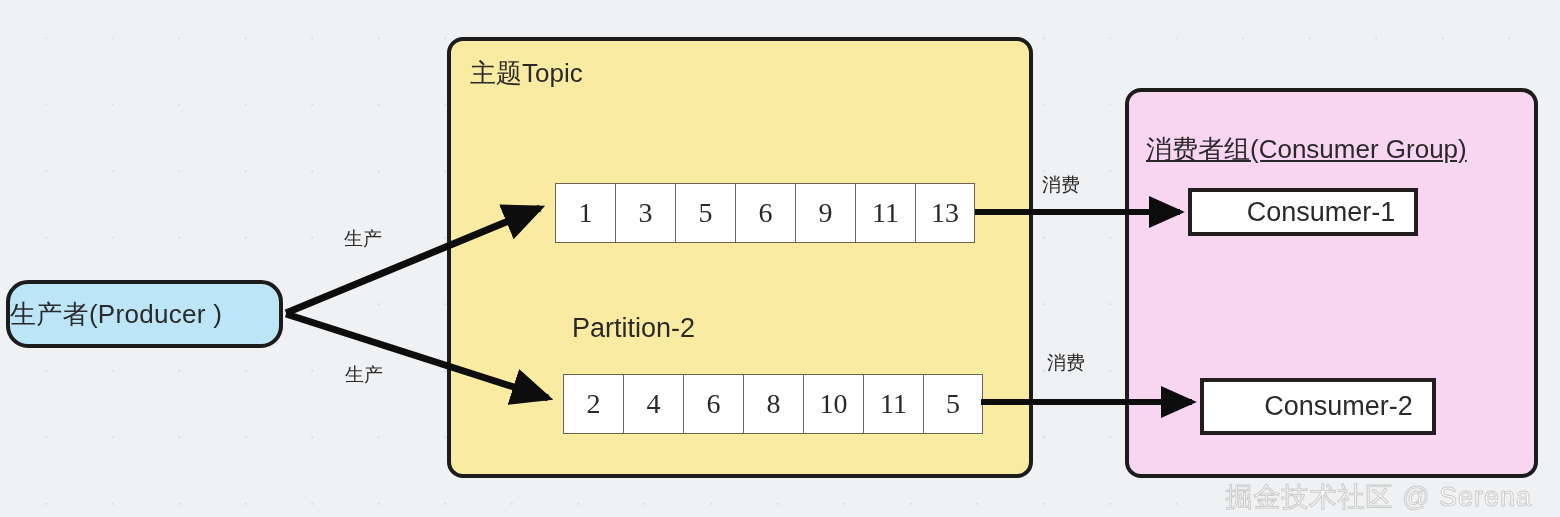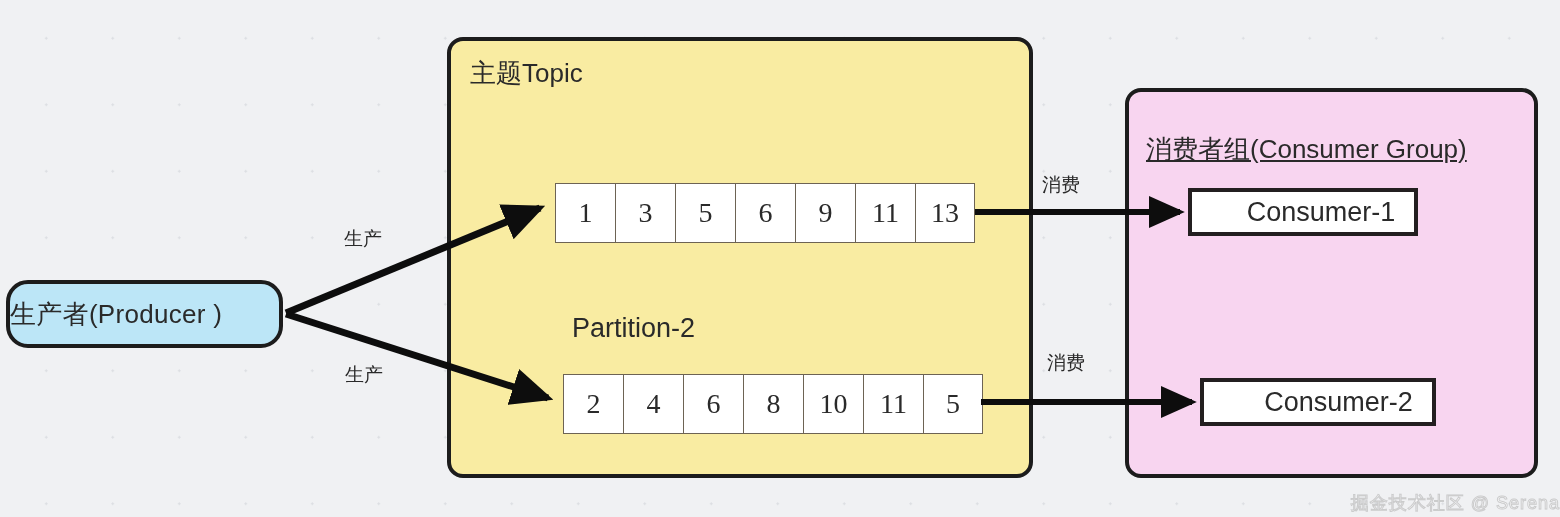--- a/index.html
+++ b/index.html
@@ -148,41 +148,41 @@
     border: 4px solid #231f20;
     z-index: 3;
     display: flex;
     align-items: center;
     justify-content: center;
     font-size: 27px;
     color: #2a2a2a;
     white-space: nowrap;
   }
   #consumer-1-box { left: 1188px; top: 188px; width: 230px; height: 48px; padding-left: 36px; }
-  #consumer-2-box { left: 1200px; top: 378px; width: 236px; height: 48px; padding-left: 41px; }
+  #consumer-2-box { left: 1200px; top: 378px; width: 236px; height: 57px; padding-left: 41px; }
 
   
   .edge-label {
     position: absolute;
     font-size: 19px;
     color: #2a2a2a;
     z-index: 5;
     white-space: nowrap;
   }
   #produce-label-1 { left: 344px; top: 226px; }
   #produce-label-2 { left: 345px; top: 362px; }
   #consume-label-1 { left: 1042px; top: 172px; }
   #consume-label-2 { left: 1047px; top: 350px; }
 
   
   #watermark {
     position: absolute;
-    right: 0;
+    right: 28px;
     bottom: 2px;
-    font-size: 18px;
+    font-size: 27px;
     color: rgba(255,255,255,0.72);
     letter-spacing: 1px;
     z-index: 9;
     white-space: nowrap;
     -webkit-text-stroke: 1px rgba(150,150,150,0.45);
   }
 </style>
 </head>
 <body>
 

